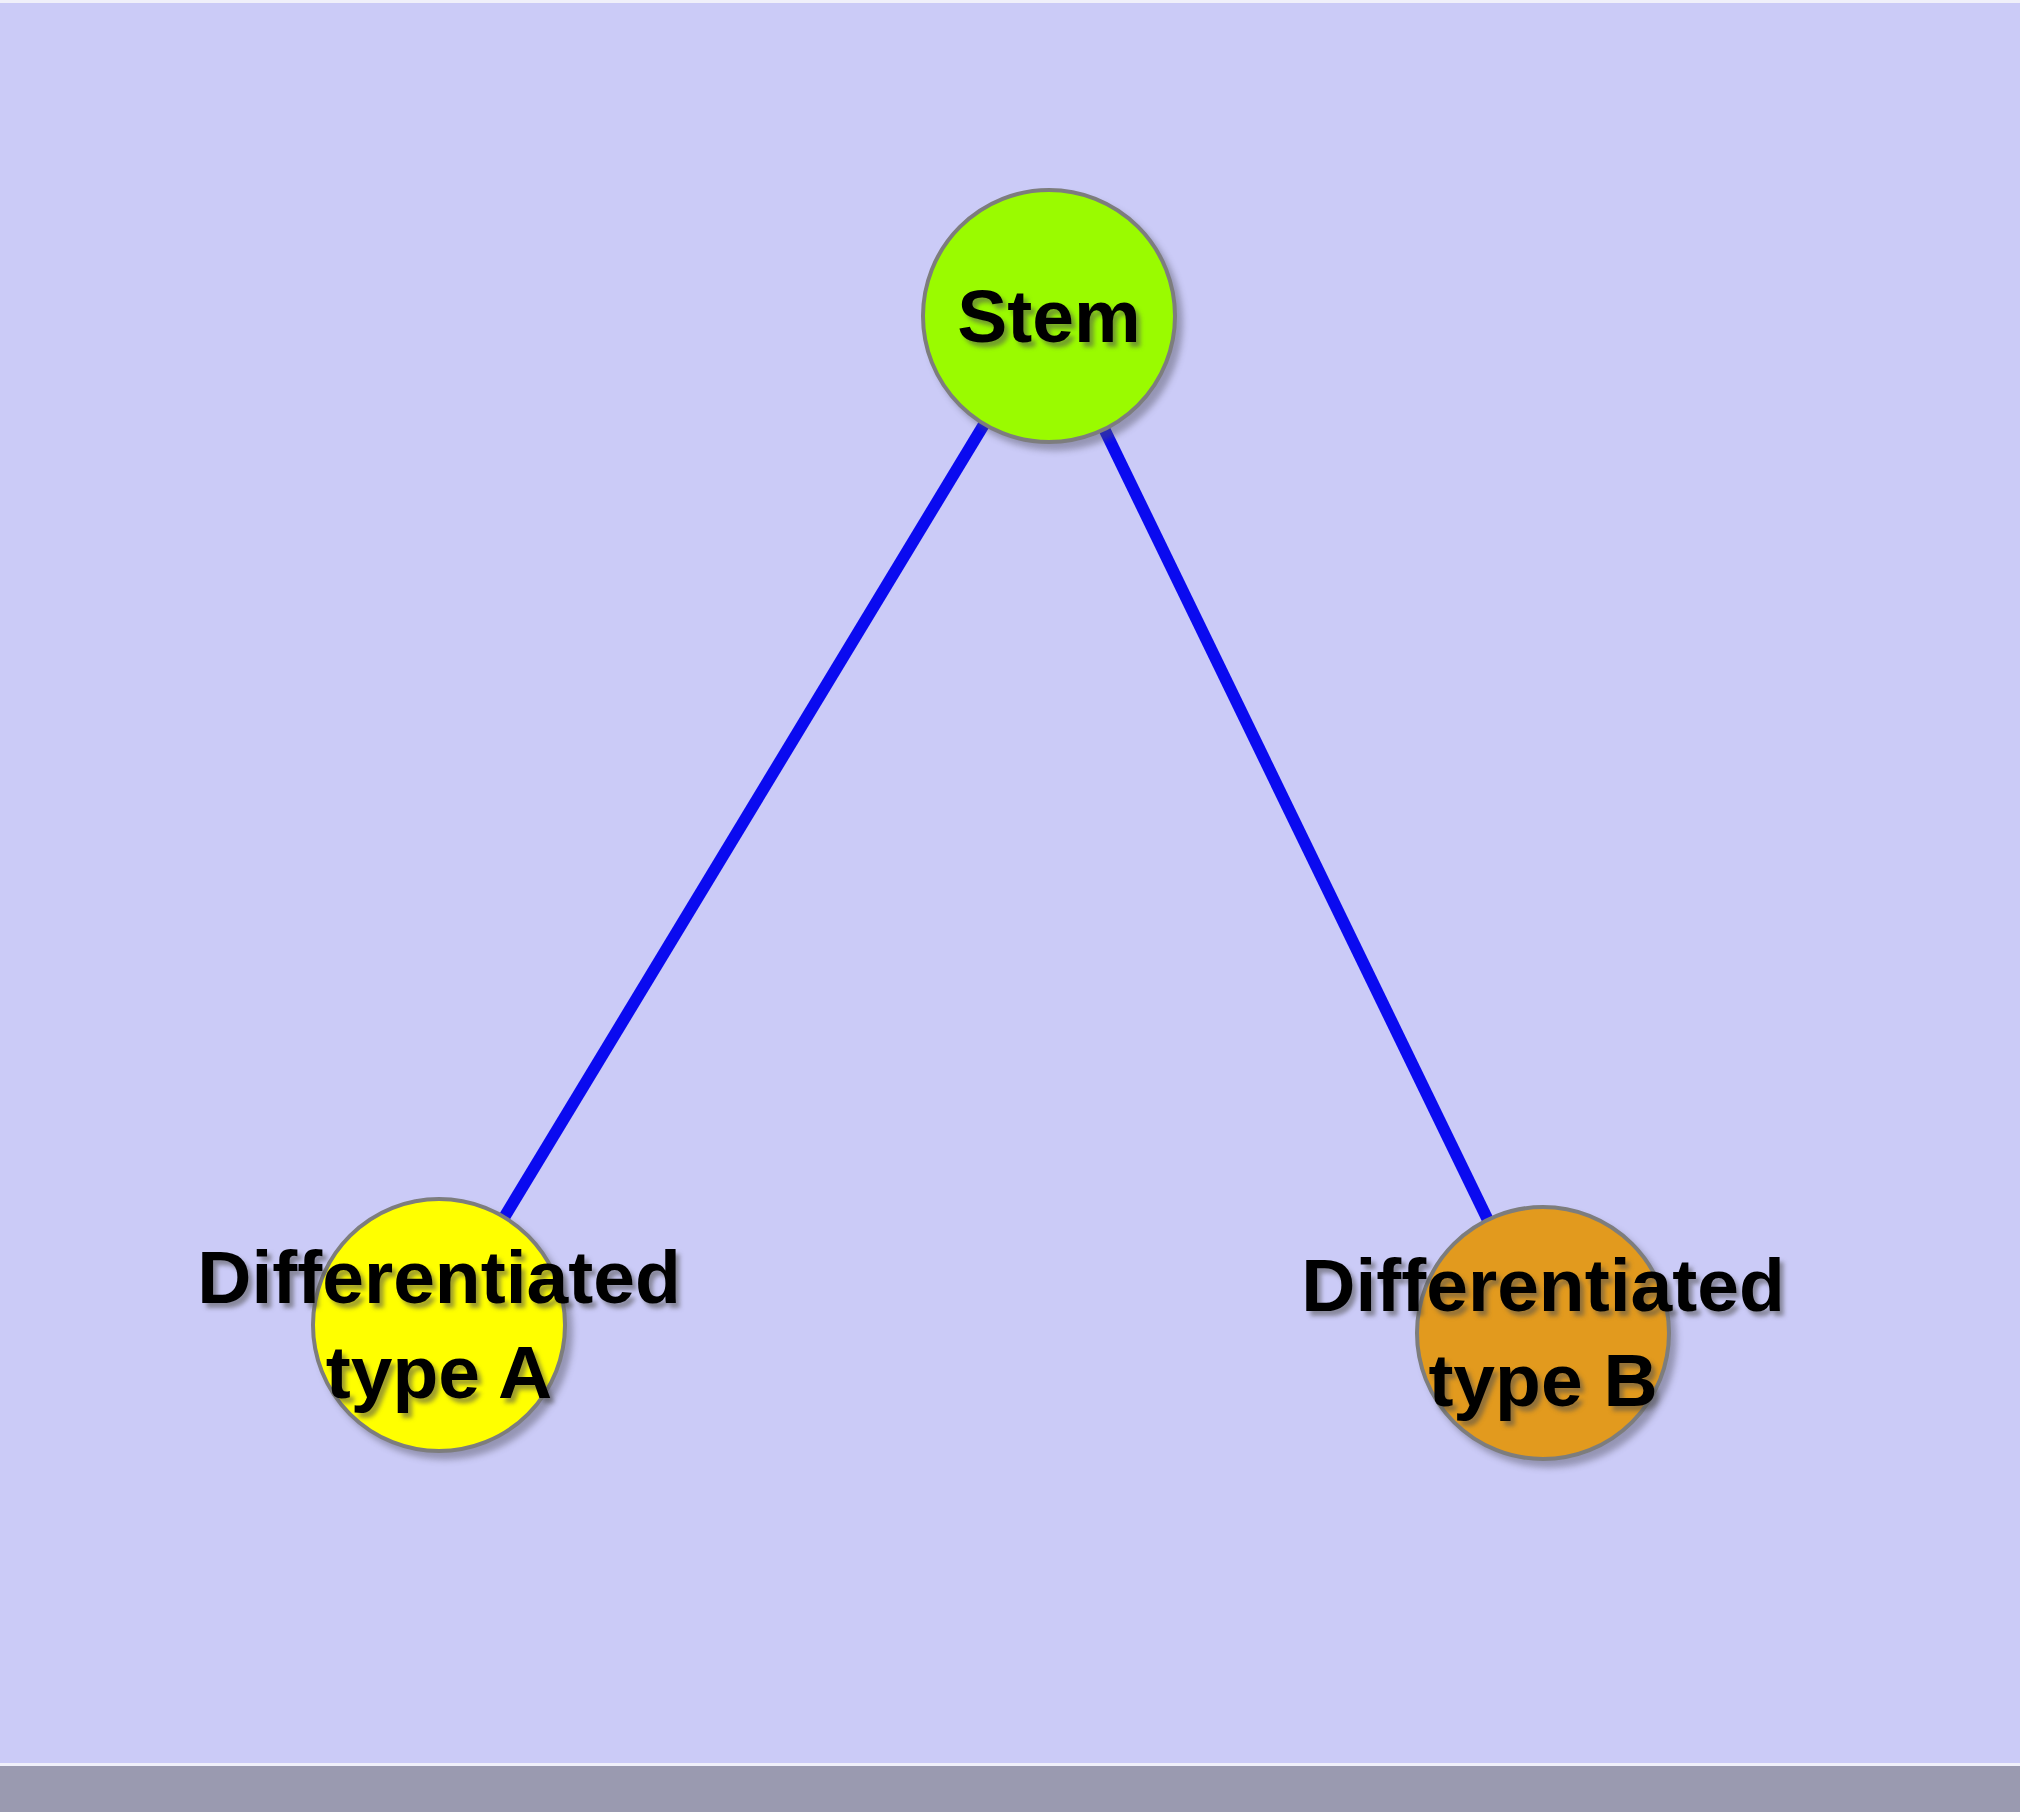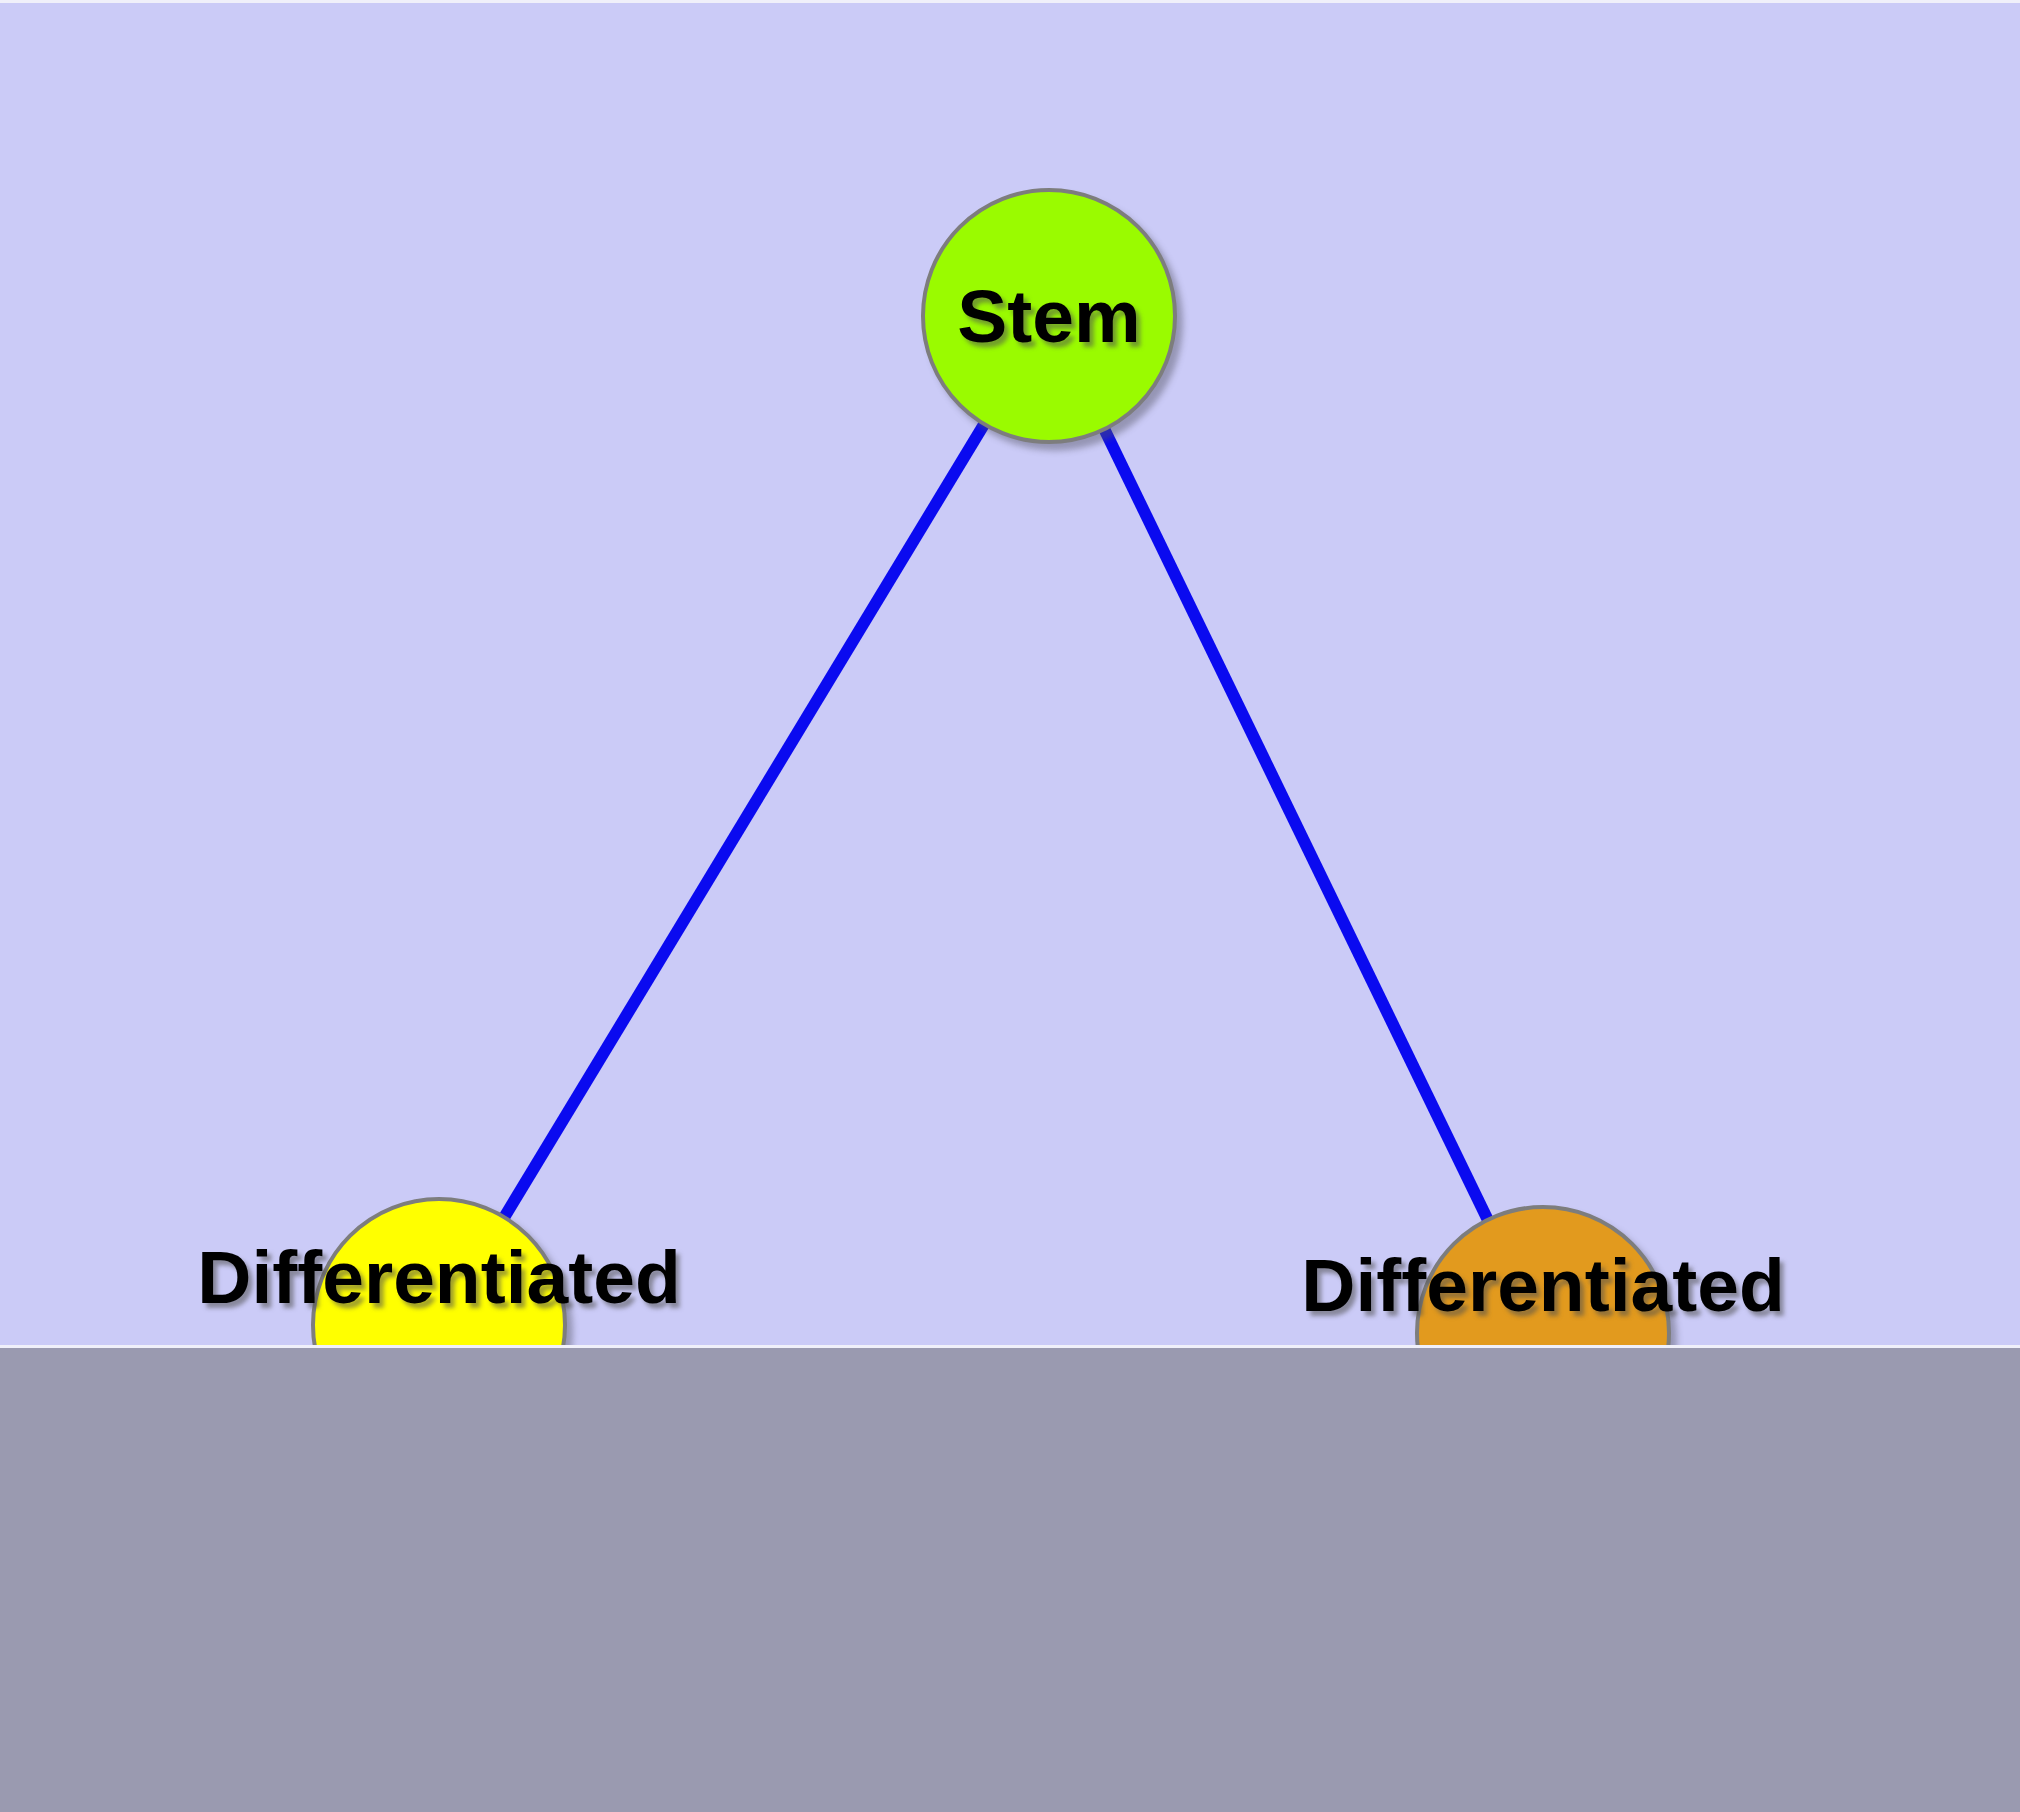--- a/index.html
+++ b/index.html
@@ -3,21 +3,21 @@
 <meta charset="utf-8">
 <style>
   html, body {
     margin: 0;
     padding: 0;
     background: #9a9ab0;
   }
   .canvas {
     position: relative;
     width: 2021px;
-    height: 1348px;
+    height: 1766px;
     background: #CBCBF7;
     overflow: hidden;
     font-family: "Liberation Sans", sans-serif;
   }
   .edge-layer {
     position: absolute;
     left: 0;
     top: 0;
     width: 2021px;
     height: 1812px;

